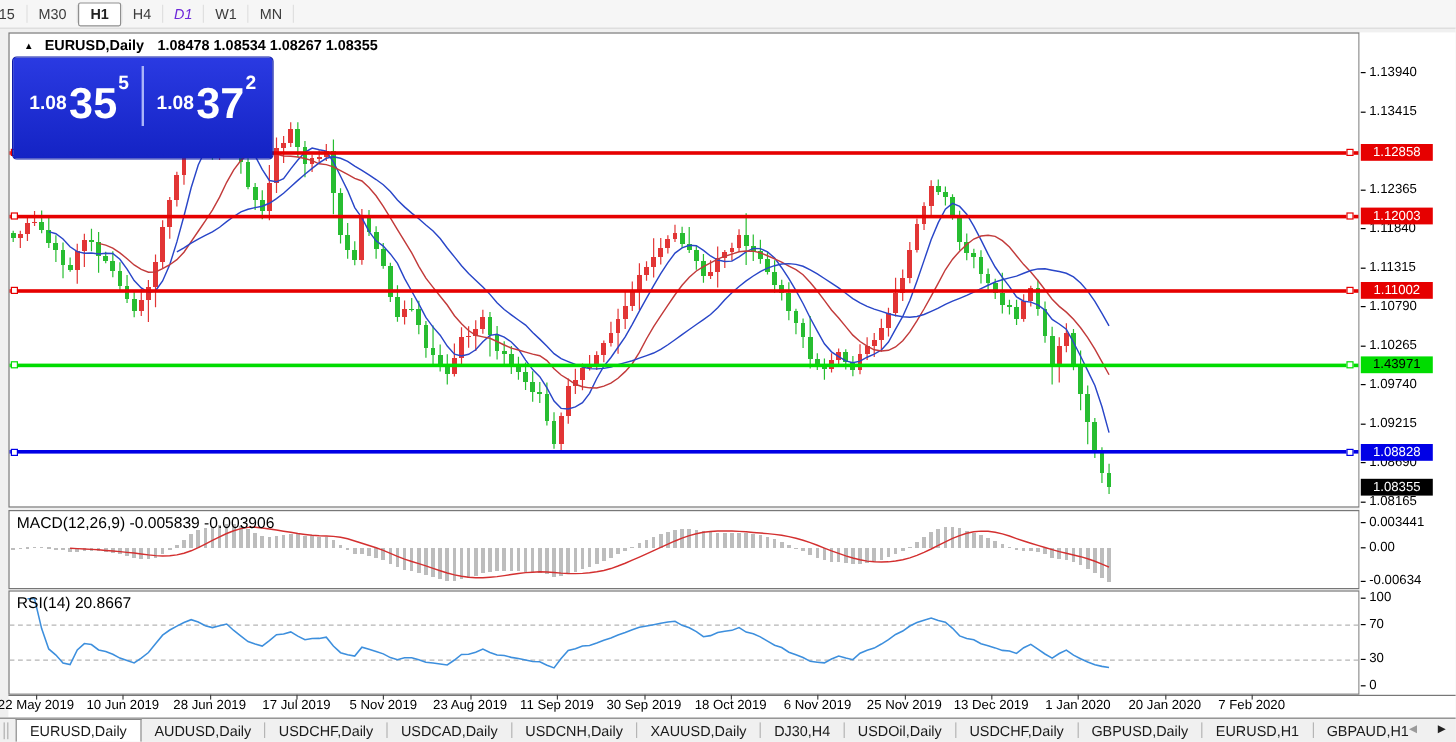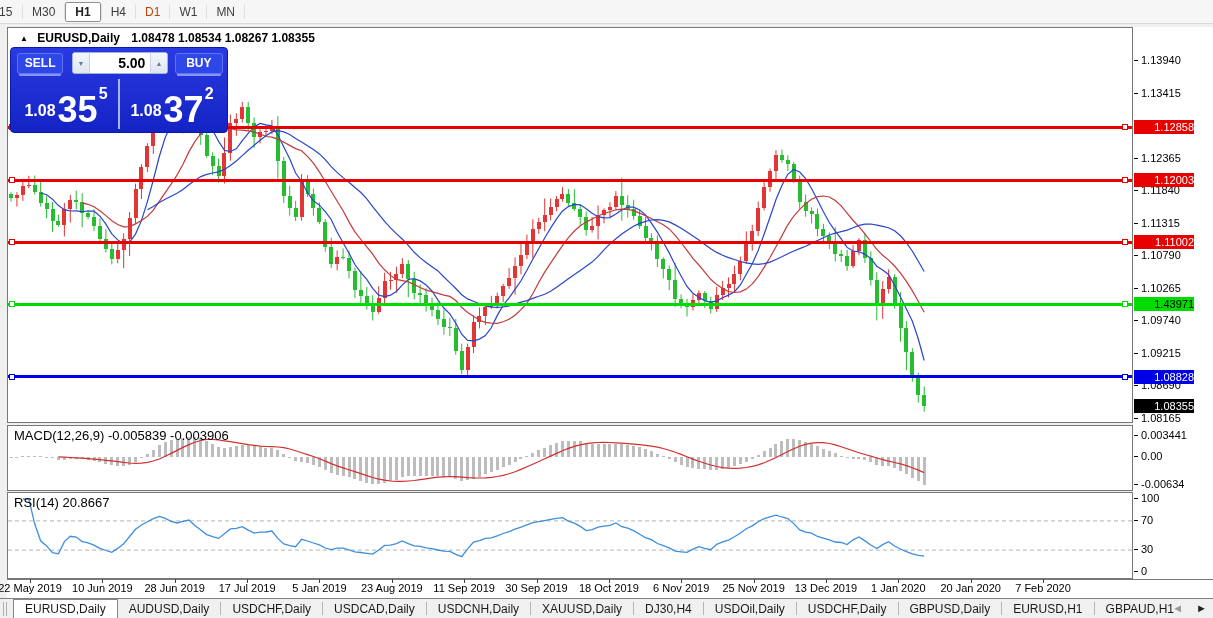--- a/index.html
+++ b/index.html
@@ -5,39 +5,39 @@
   html,body{margin:0;padding:0;width:1213px;height:618px;overflow:hidden;
     background:#f0f0f0;font-family:"Liberation Sans",sans-serif;-webkit-font-smoothing:none;}
   *{box-sizing:border-box;}
 
   
   #toolbar{position:absolute;left:0;top:0;width:1213px;height:24px;background:#f6f6f6;
     border-bottom:1px solid #d9d9d9;display:flex;align-items:center;overflow:hidden;}
   .tfbtn{height:20px;display:flex;align-items:center;padding:0 9px;font-size:12px;color:#3c3c3c;
     white-space:nowrap;cursor:default;}
   .tfbtn.active{background:#ffffff;border:1px solid #8f8f8f;border-radius:2px;font-weight:bold;color:#222;}
-  .tfbtn.dim span{color:#c2410c;}
+  .tfbtn.dim span{color:#6d28d9;font-style:italic;}
   .tfbtn.clipped{width:22px;padding:0;overflow:hidden;}
   .tfbtn.clipped span{margin-left:-11px;}
   .tfdiv{width:1px;height:15px;background:#e0e0e0;}
 
   
   .pane{position:absolute;left:7px;width:1126px;background:#fff;border:1px solid #777;}
   #pane-main{top:27px;height:396px;}
   #pane-macd{top:425px;height:66px;}
   #pane-rsi {top:492px;height:87px;}
   .pane svg{display:block;position:absolute;left:0;top:0;}
   #axis-col{position:absolute;left:1133px;top:27px;width:80px;height:552px;background:#fff;}
   #date-strip{position:absolute;left:7px;top:579px;width:1206px;height:19px;background:#fff;
     border-top:1px solid #777;}
 
   .axlab{position:absolute;font-size:11px;color:#000;white-space:nowrap;}
   .tick{position:absolute;width:4px;height:1px;background:#000;}
   .tag{position:absolute;left:1134px;width:60px;height:14px;font-size:11px;line-height:14px;
-    text-align:right;white-space:nowrap;}
+    text-align:center;white-space:nowrap;}
   .datelab{position:absolute;top:582px;width:80px;margin-left:-40px;text-align:center;
     font-size:11px;color:#000;white-space:nowrap;}
   .dtick{position:absolute;top:579px;width:1px;height:4px;background:#444;}
 
   .hline{position:absolute;left:8px;width:1124px;z-index:3;}
   .handle{position:absolute;width:6px;height:6px;background:#fff;z-index:4;}
 
   .indlab{position:absolute;z-index:2;font-size:13px;color:#000;white-space:nowrap;}
 
   
@@ -614,29 +614,20 @@
 </div>
 
 <div class="indlab" style="left:14px;top:428px;">
   <span>MACD(12,26,9)</span>&nbsp;<span>-0.005839 -0.003906</span>
 </div>
 <div class="indlab" style="left:14px;top:495px;">
   <span>RSI(14)</span>&nbsp;<span>20.8667</span>
 </div>
 
 <div id="trade-panel">
-  <div class="tp-row1">
-    <div class="tp-btn sell">SELL</div>
-    <div class="tp-spin">
-      <div class="spin-btn dn">▼</div>
-      <div class="spin-field">5.00</div>
-      <div class="spin-btn up">▲</div>
-    </div>
-    <div class="tp-btn buy">BUY</div>
-  </div>
   <div class="tp-row2">
     <div class="tp-quote">
       <span class="q-base">1.08</span>
         <span class="q-big">35</span>
         <span class="q-sup">5</span>
     </div>
     <div class="tp-sep"></div>
     <div class="tp-quote">
       <span class="q-base">1.08</span>
         <span class="q-big">37</span>
@@ -735,21 +726,21 @@
 <div class="axlab" style="left: 1141px; top: 565px;">0</div>
 <div class="tick" style="left: 1134px; top: 571px;"></div>
 <div class="datelab" style="left: 30px;">22 May 2019</div>
 <div class="dtick" style="left: 30px;"></div>
 <div class="datelab" style="left: 102.36px;">10 Jun 2019</div>
 <div class="dtick" style="left: 102.36px;"></div>
 <div class="datelab" style="left: 174.72px;">28 Jun 2019</div>
 <div class="dtick" style="left: 174.72px;"></div>
 <div class="datelab" style="left: 247.08px;">17 Jul 2019</div>
 <div class="dtick" style="left: 247.08px;"></div>
-<div class="datelab" style="left: 319.44px;">5 Jan 2019</div>
+<div class="datelab" style="left: 319.44px;">5 Nov 2019</div>
 <div class="dtick" style="left: 319.44px;"></div>
 <div class="datelab" style="left: 391.8px;">23 Aug 2019</div>
 <div class="dtick" style="left: 391.8px;"></div>
 <div class="datelab" style="left: 464.16px; text-align: center;">11 Sep 2019</div>
 <div class="dtick" style="left: 464.16px;"></div>
 <div class="datelab" style="left: 536.52px;">30 Sep 2019</div>
 <div class="dtick" style="left: 536.52px;"></div>
 <div class="datelab" style="left: 608.88px;">18 Oct 2019</div>
 <div class="dtick" style="left: 608.88px;"></div>
 <div class="datelab" style="left: 681.24px;">6 Nov 2019</div>

